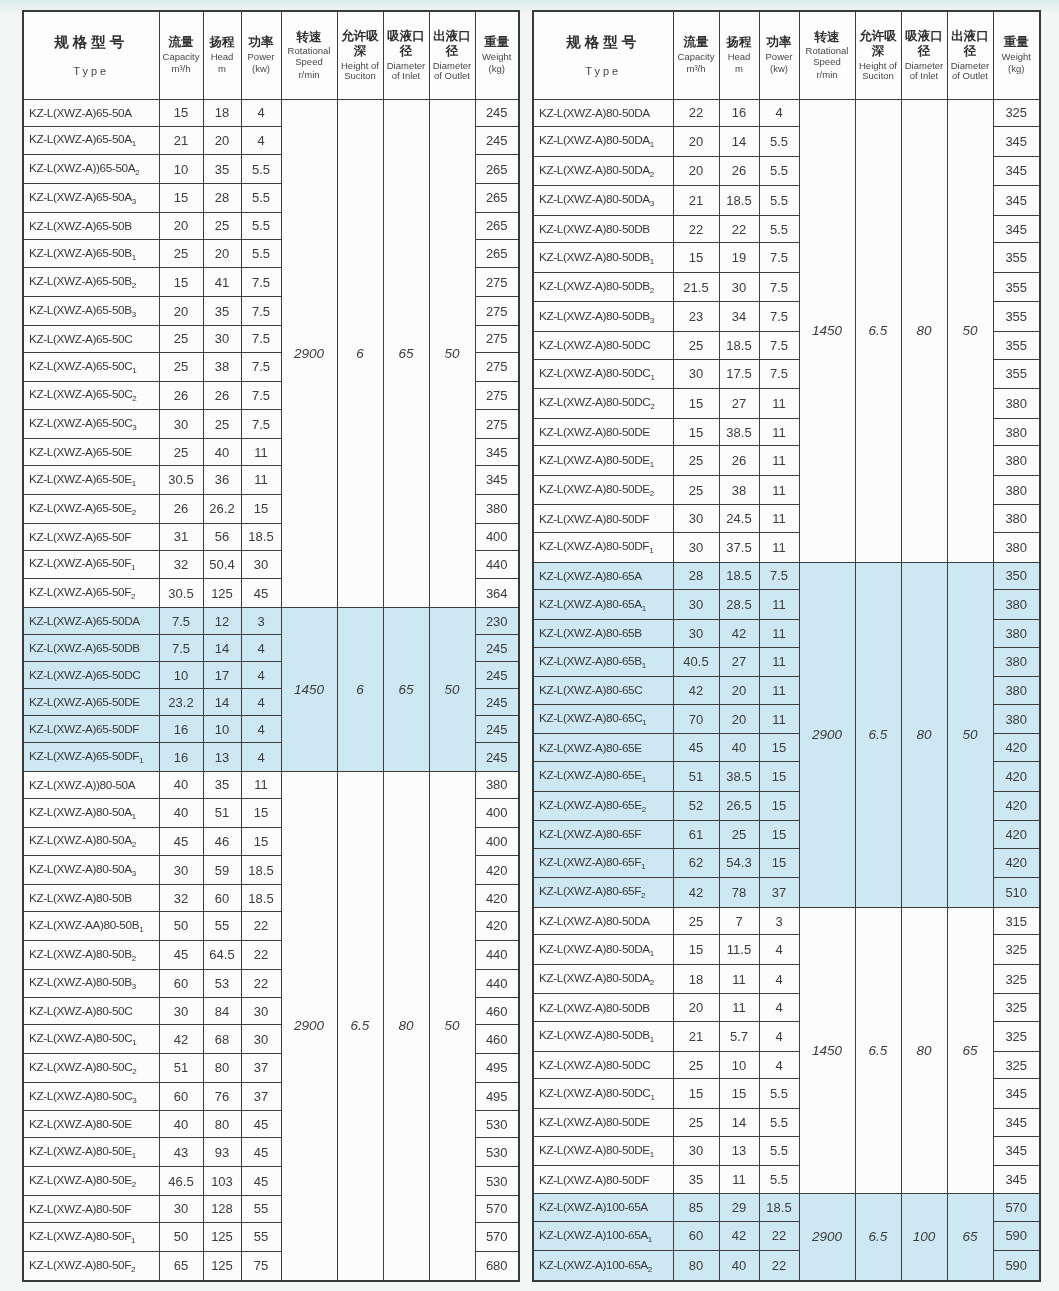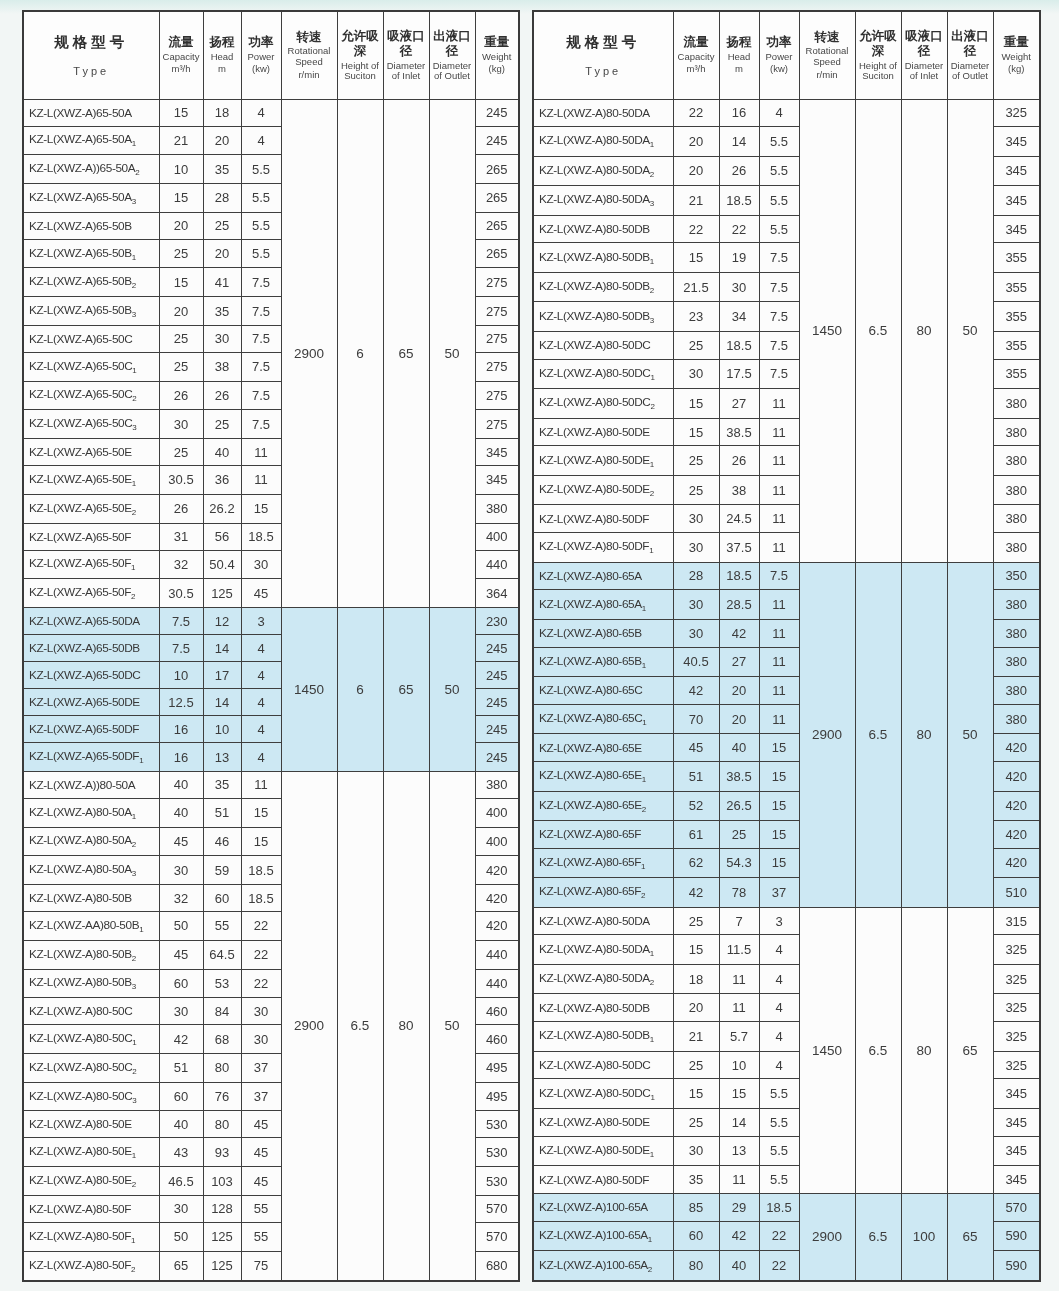--- a/index.html
+++ b/index.html
@@ -43,21 +43,21 @@
   td.cell { text-align:center; vertical-align:middle; font-size:13px; color:#3c3c3c; }
   td.model {
     text-align:left;
     padding-left:5px;
     font-size:11.8px;
     letter-spacing:-0.4px;
     white-space:nowrap;
     color:#383838;
   }
   td.model sub { font-size:8px; vertical-align:-3px; }
-  td.merged { font-size:13.5px; }
+  td.merged { font-size:13.5px;font-style:italic; }
   tr.hl > td { background:var(--hl,#cde8f3); }
 </style>
 </head>
 <body>
 
 <div class="page">
 
   <table id="tbl-left">
     <colgroup>
       <col style="width:136px">
@@ -266,21 +266,21 @@
         </tr>
         <tr class="hl">
           <td class="cell model">KZ-L(XWZ-A)65-50DC</td>
           <td class="cell num">10</td>
           <td class="cell num">17</td>
           <td class="cell num">4</td>
           <td class="cell num">245</td>
         </tr>
         <tr class="hl">
           <td class="cell model">KZ-L(XWZ-A)65-50DE</td>
-          <td class="cell num">12.5</td>
+          <td class="cell num">23.2</td>
           <td class="cell num">14</td>
           <td class="cell num">4</td>
           <td class="cell num">245</td>
         </tr>
         <tr class="hl">
           <td class="cell model">KZ-L(XWZ-A)65-50DF</td>
           <td class="cell num">16</td>
           <td class="cell num">10</td>
           <td class="cell num">4</td>
           <td class="cell num">245</td>

